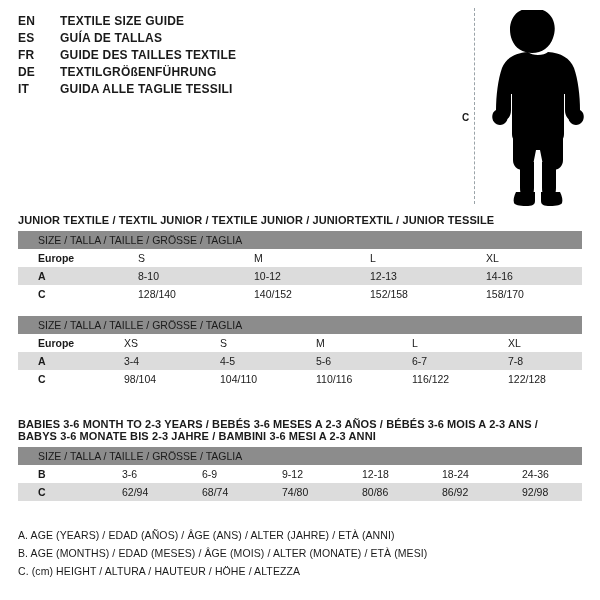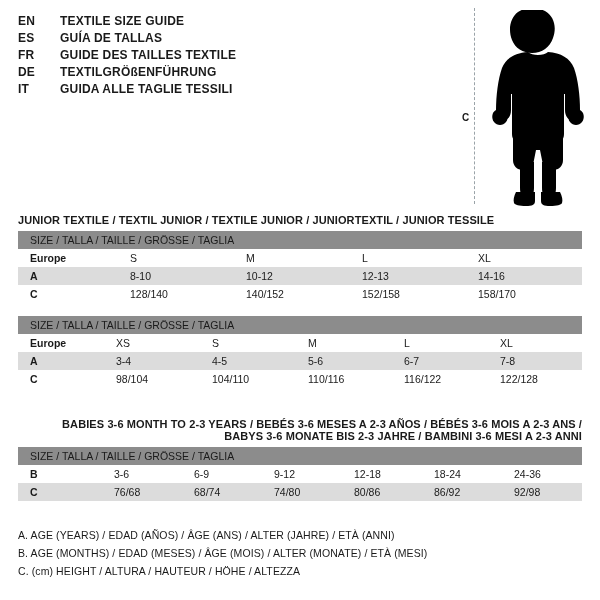--- a/index.html
+++ b/index.html
@@ -93,21 +93,21 @@
     margin-bottom: 5px;
     letter-spacing: 0.1px;
   }
   table.size-table {
     border-collapse: collapse;
     width: 100%;
     table-layout: fixed;
   }
   table.size-table td {
     font-size: 10.5px;
-    padding: 3px 0 3px 12px;
+    padding: 3px 0 3px 20px;
     color: #1a1a1a;
     vertical-align: middle;
   }
   .hdr-row td {
     background: #8c8c8c;
     color: #ffffff;
     font-size: 10px;
     font-weight: normal;
     padding: 3px 0 3px 6px;
   }
@@ -267,21 +267,21 @@
         <td>104/110</td>
         <td>110/116</td>
         <td>116/122</td>
         <td>122/128</td>
       </tr>
     </tbody>
       </table>
   </div>
 
   <div class="section" style="top:418px;">
-    <div class="section-title" style="white-space:pre-line;text-align:right;">BABIES 3-6 MONTH TO 2-3 YEARS / BEBÉS 3-6 MESES A 2-3 AÑOS / BÉBÉS 3-6 MOIS A 2-3 ANS /
+    <div class="section-title" style="white-space:pre-line;">BABIES 3-6 MONTH TO 2-3 YEARS / BEBÉS 3-6 MESES A 2-3 AÑOS / BÉBÉS 3-6 MOIS A 2-3 ANS /
 BABYS 3-6 MONATE BIS 2-3 JAHRE / BAMBINI 3-6 MESI A 2-3 ANNI</div>
     <table class="size-table">
       <colgroup>
         <col style="width:84px">
           <col style="width:80px">
           <col style="width:80px">
           <col style="width:80px">
           <col style="width:80px">
           <col style="width:80px">
           <col style="width:80px">
@@ -294,21 +294,21 @@
         <td class="rowlabel">B</td>
         <td>3-6</td>
         <td>6-9</td>
         <td>9-12</td>
         <td>12-18</td>
         <td>18-24</td>
         <td>24-36</td>
       </tr>
       <tr class="shade">
         <td class="rowlabel">C</td>
-        <td>76/68</td>
+        <td>62/94</td>
         <td>68/74</td>
         <td>74/80</td>
         <td>80/86</td>
         <td>86/92</td>
         <td>92/98</td>
       </tr>
     </tbody>
       </table>
   </div>
 

